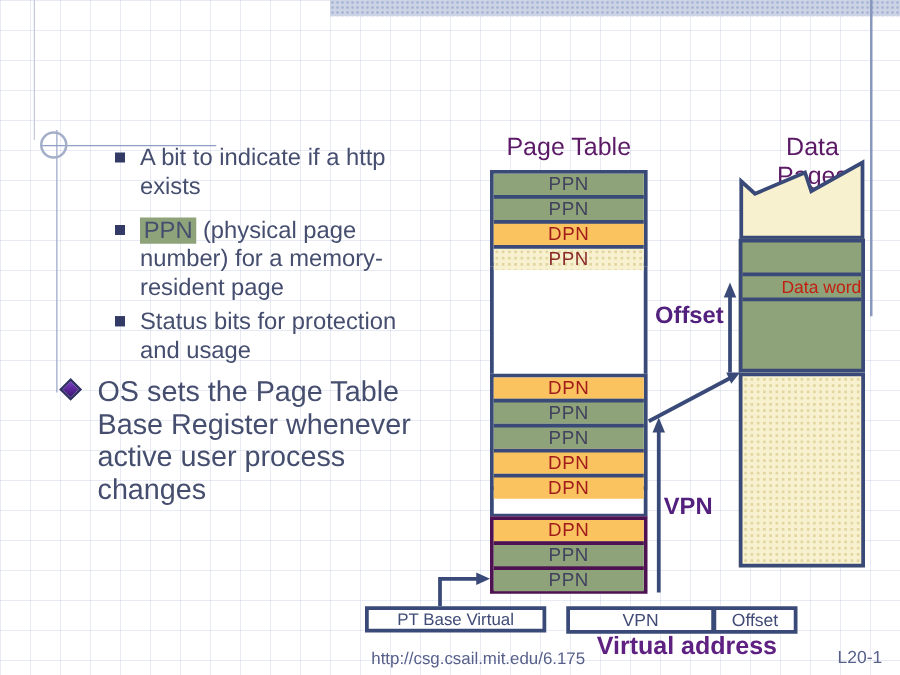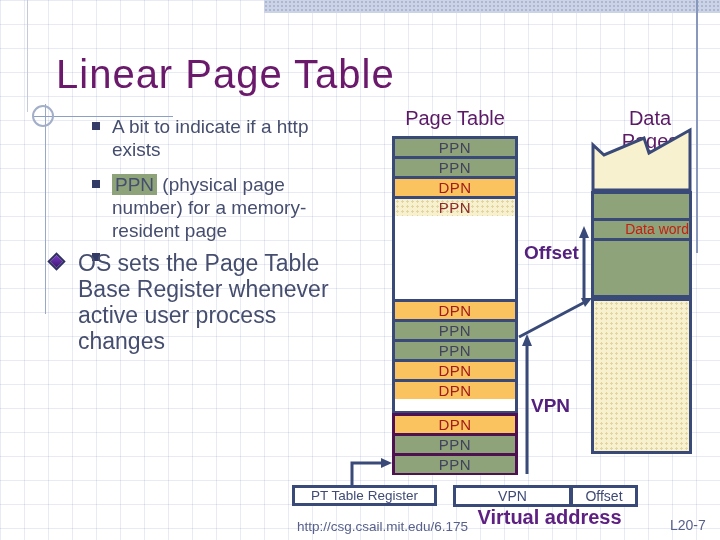--- a/index.html
+++ b/index.html
@@ -85,36 +85,40 @@
 
 <div class="stage">
 
   <div class="abs top-band"></div>
   <div class="abs right-vline"></div>
   <div class="abs edge-vline"></div>
   <div class="abs compass-vline"></div>
   <div class="abs compass-hline"></div>
   <div class="abs compass-circle"></div>
 
-  <div class="abs title">Linear Page Table</div>
 
   <div class="abs bullets">
       <div class="bullet level2">
         <span class="square"></span>
         <span class="btext">A bit to indicate if a http
 exists</span>
       </div>
       <div class="bullet level2">
         <span class="square"></span>
         <span class="btext"><span class="chip chip-green">PPN</span> (physical page
 number) for a memory-
 resident page</span>
       </div>
       <div class="bullet level2">
         <span class="square"></span>
+      </div>
+      <div class="bullet level2">
+        <span class="square"></span>
+        <span class="btext">Status bits for protection
+and usage</span>
       </div>
       <div class="bullet level1">
         <span class="diamond"></span>
         <span class="btext">OS sets the Page Table
 Base Register whenever
 active user process
 changes</span>
       </div>
     </div>
 
@@ -163,24 +167,24 @@
       <polygon points="592,298 585,307 581,298"></polygon>
       <polygon points="584,226 579,238 589,238"></polygon>
       <polygon points="392,463 381,458 381,468"></polygon>
     </g>
   </svg>
 
   <div class="abs offset-label">Offset</div>
   <div class="abs vpn-label">VPN</div>
 
   <div class="abs ptbase-box">
-    <span>PT Table Register</span>
+    <span>PT Base Virtual</span>
   </div>
   <div class="abs va-box">
     <div class="va-cell va-vpn">VPN</div>
     <div class="va-cell va-offset">Offset</div>
   </div>
   <div class="abs va-label">Virtual address</div>
 
   <div class="abs f-url">http://csg.csail.mit.edu/6.175</div>
-  <div class="abs f-page">L20-7</div>
+  <div class="abs f-page">L20-1</div>
 
 </div>
 
 </body></html>

